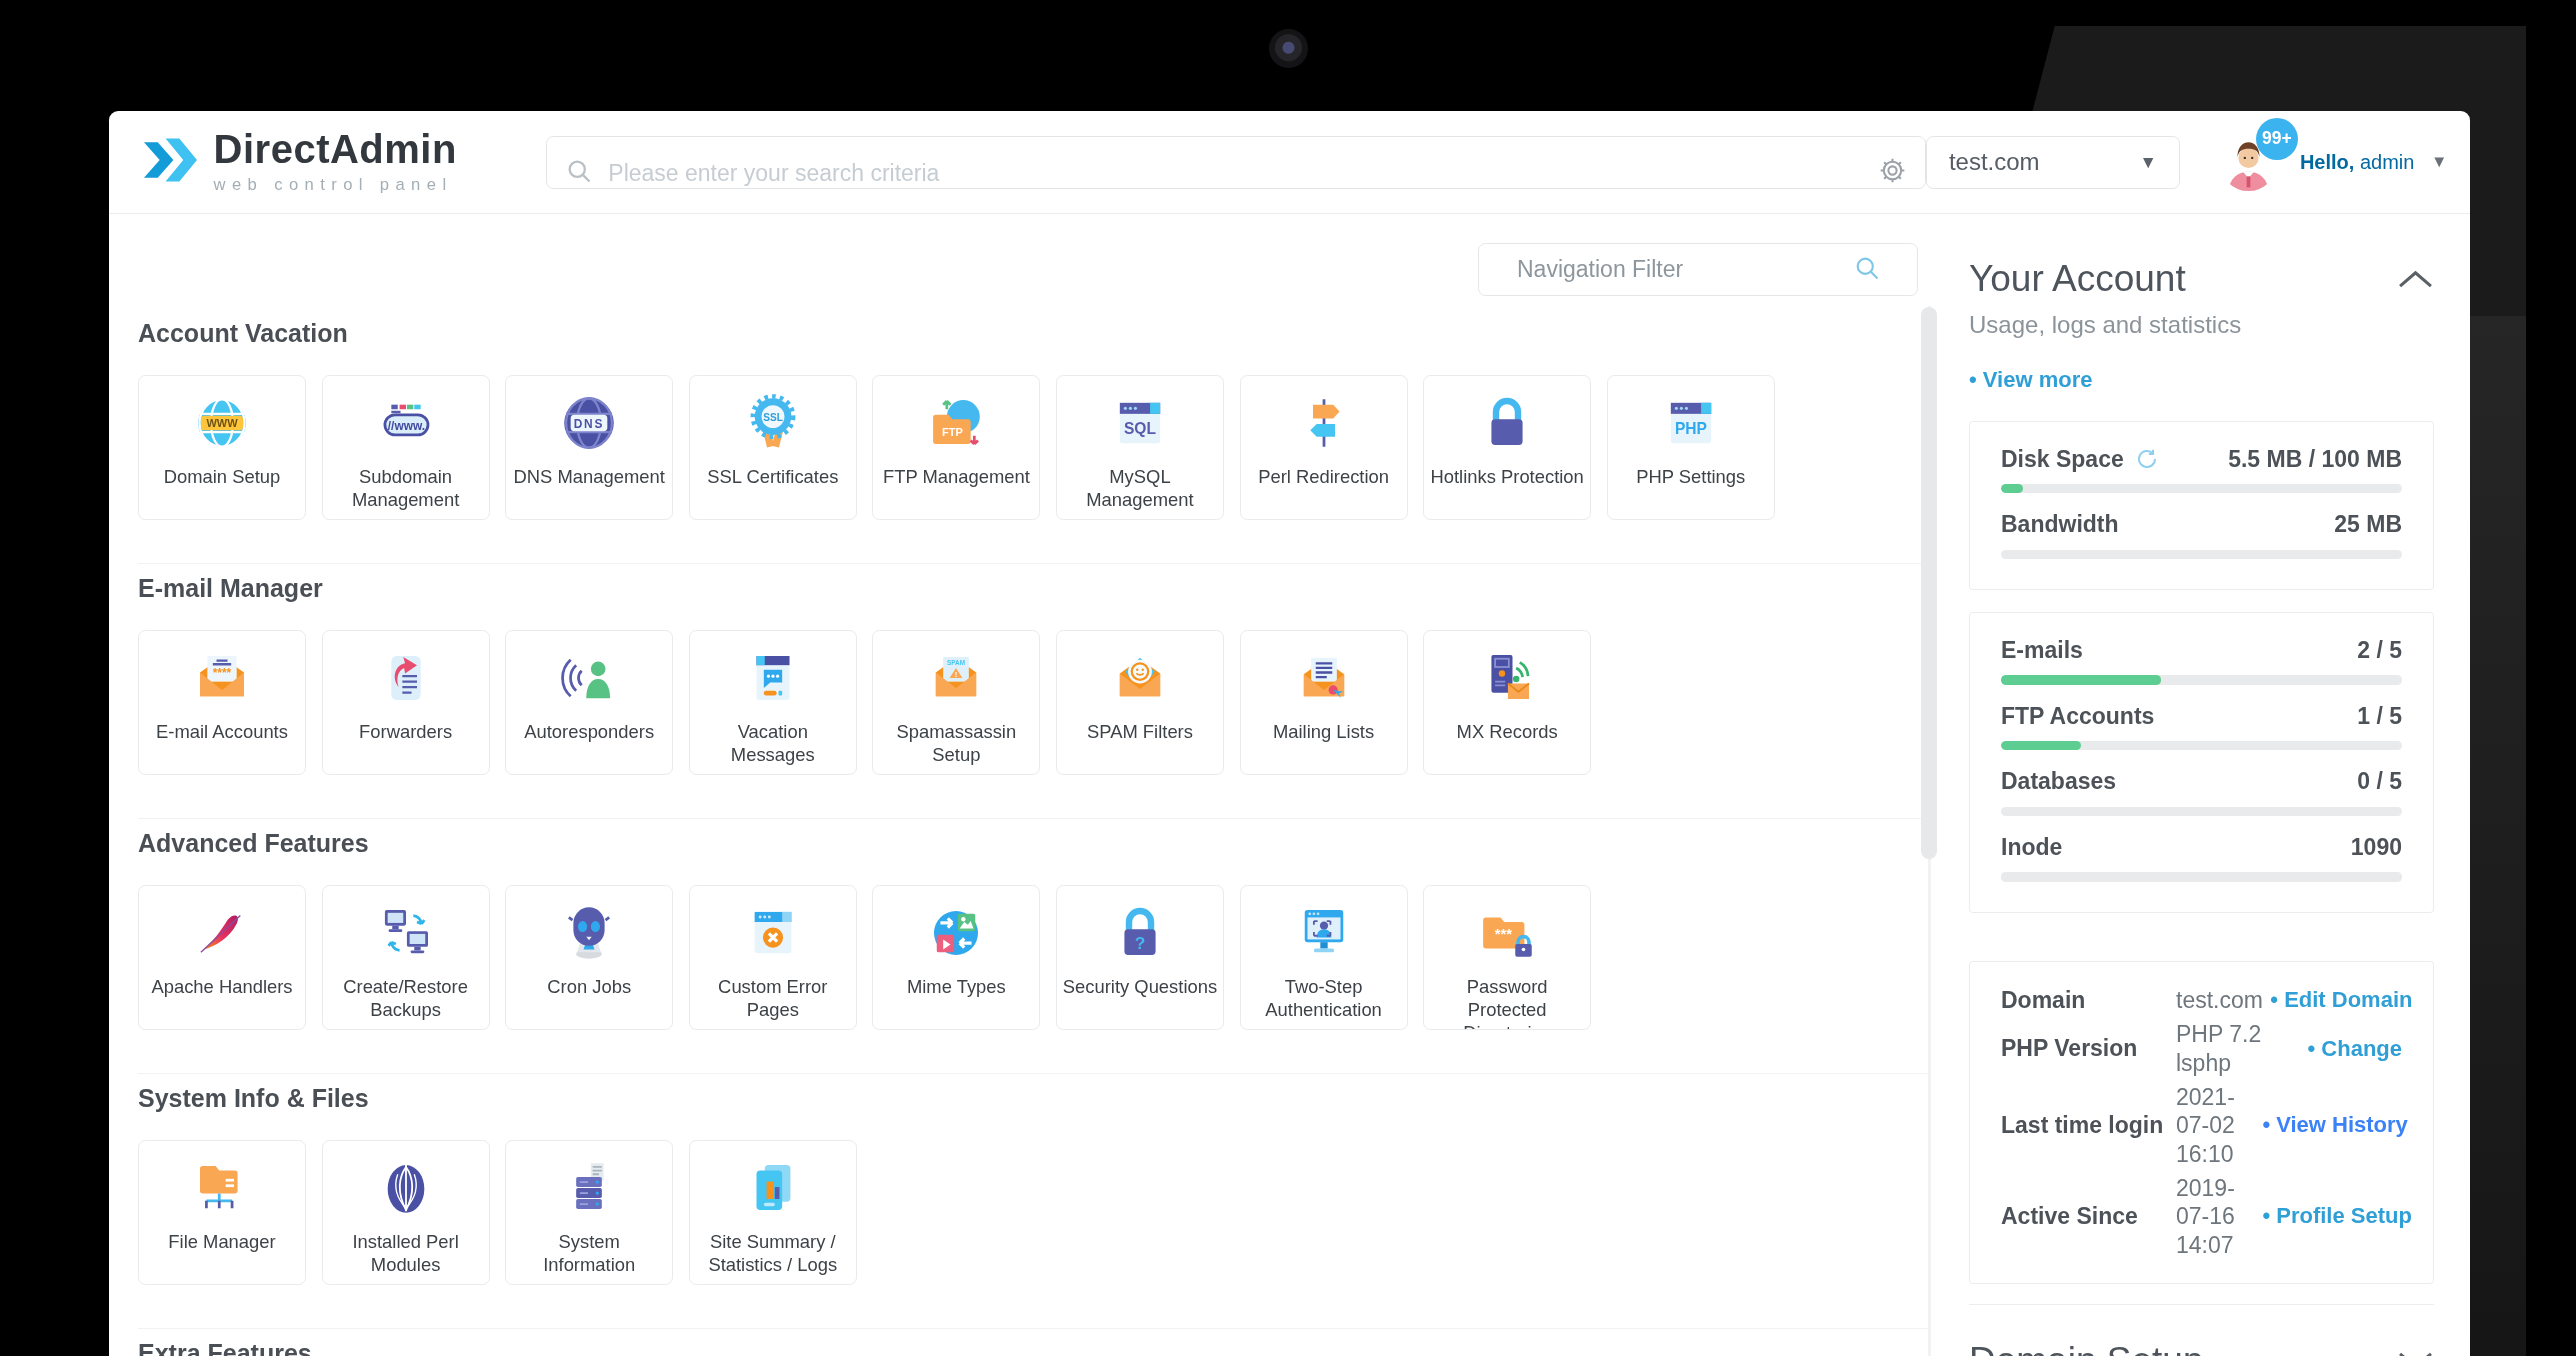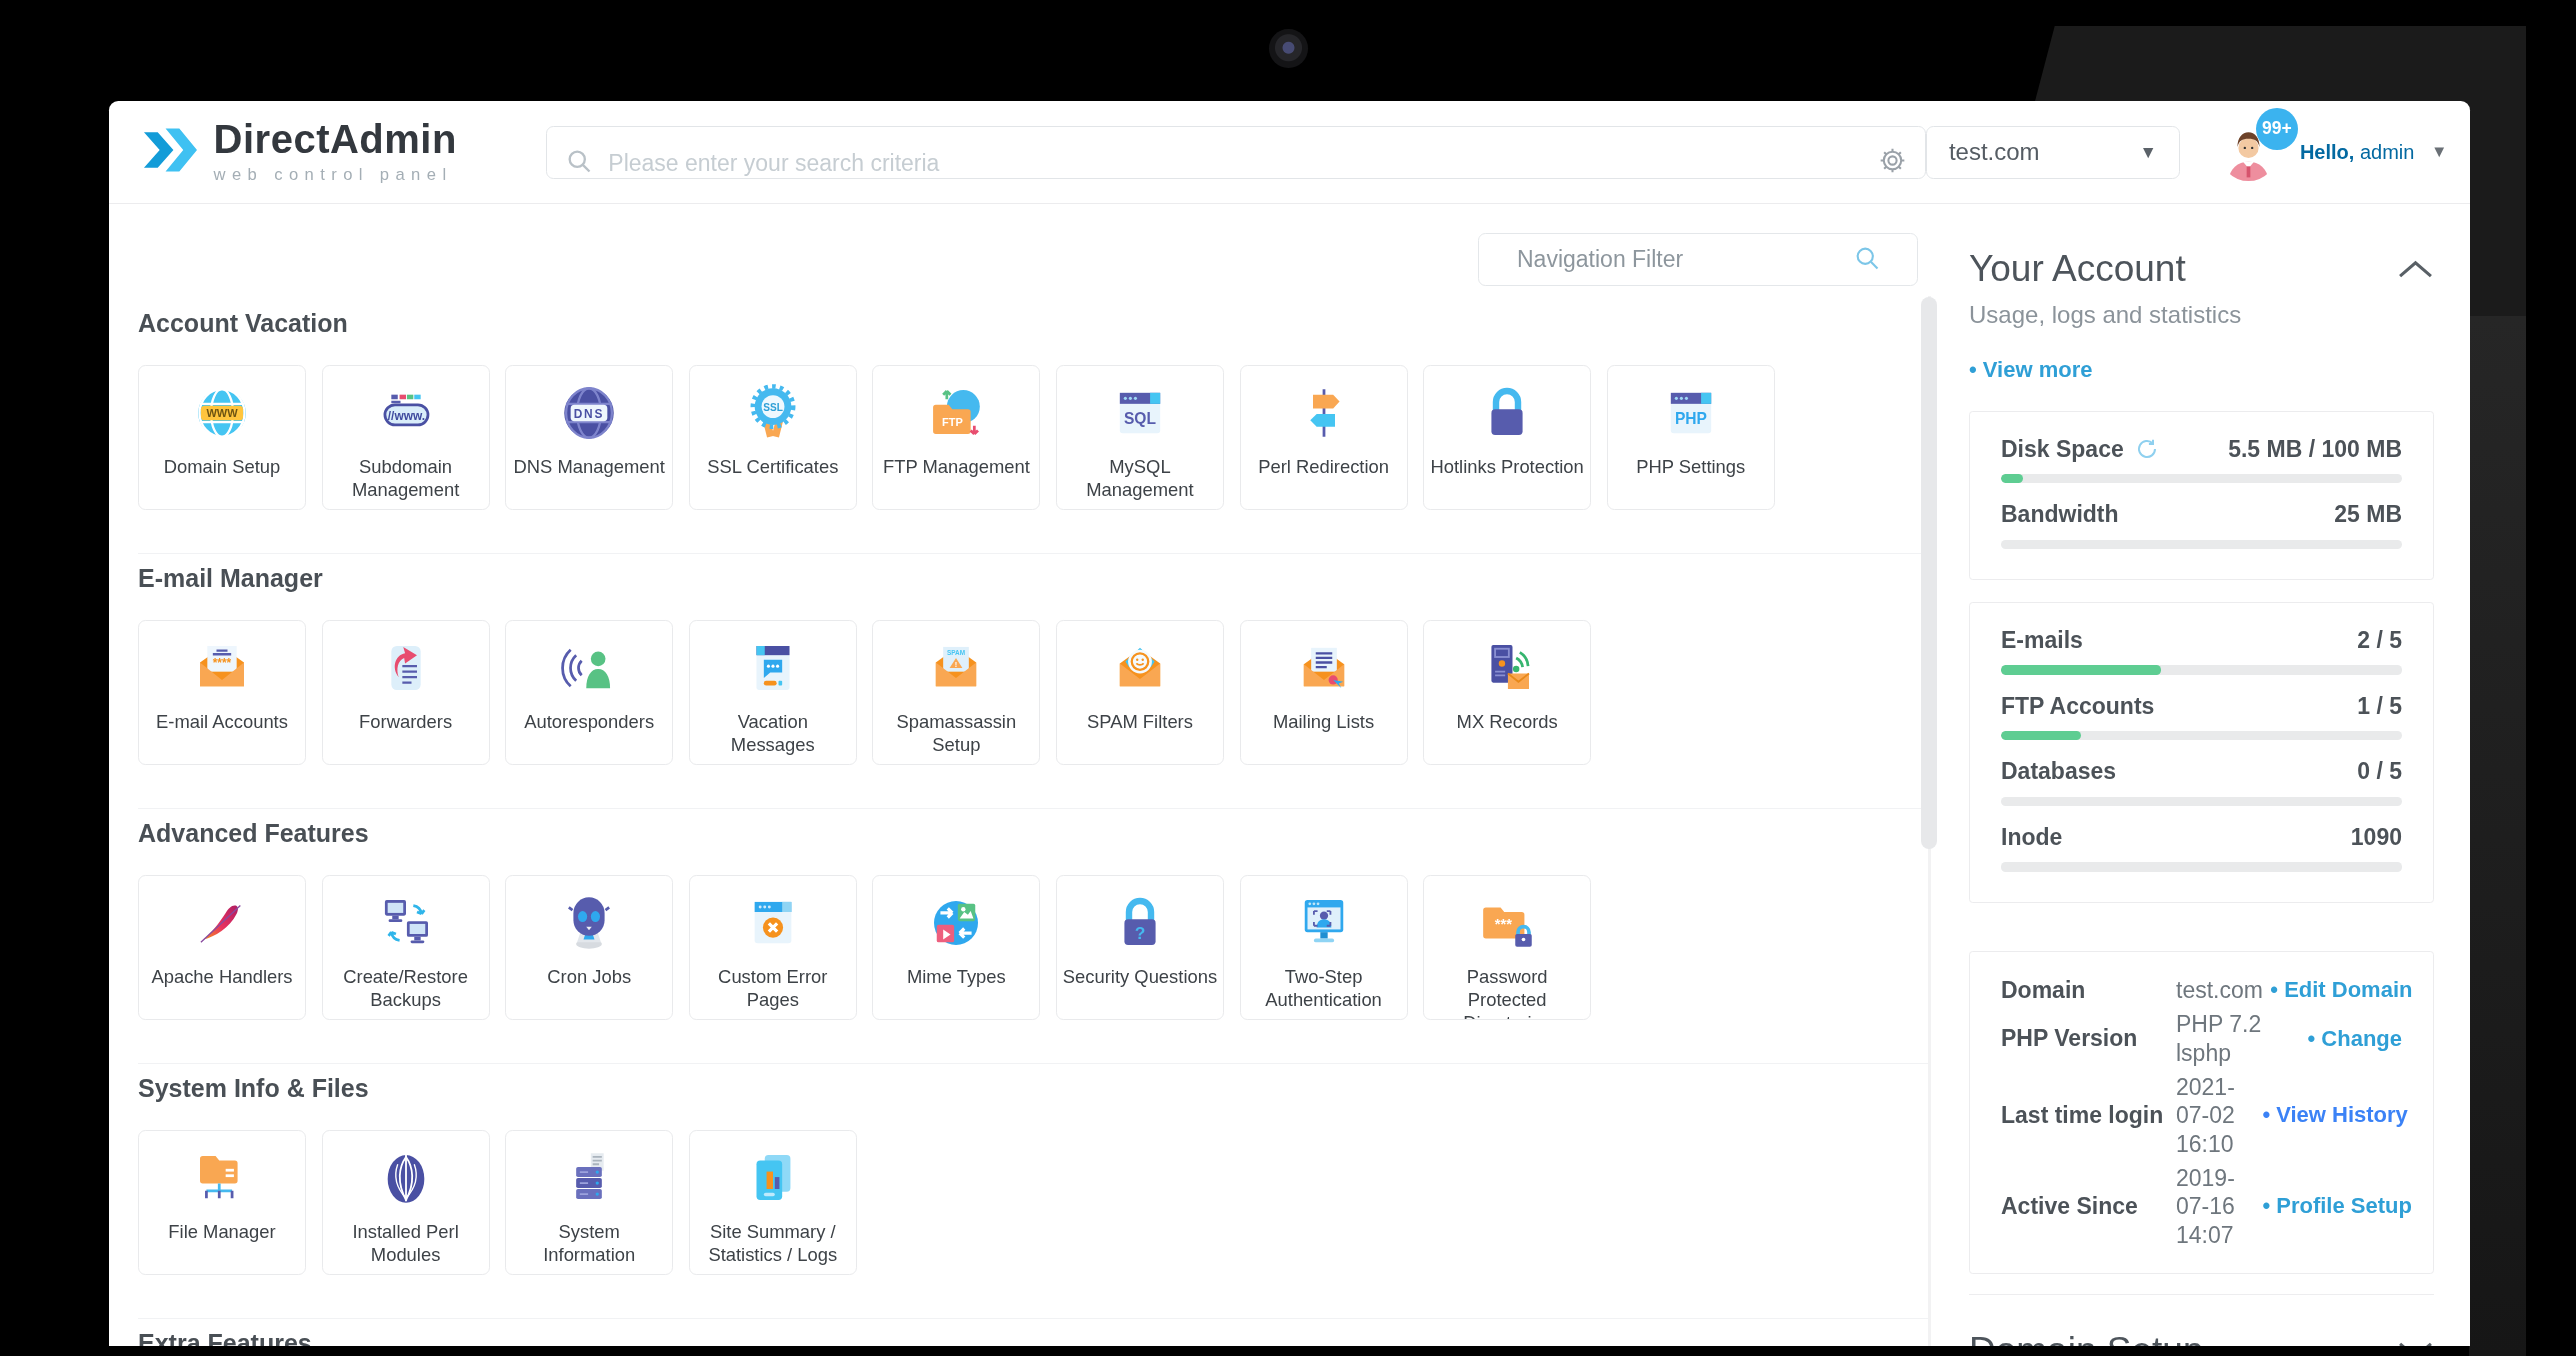--- a/index.html
+++ b/index.html
@@ -7,21 +7,21 @@
   svg{font-family:"Liberation Sans",sans-serif;}
 
   
   .bezel-diag{position:absolute;left:1978px;top:26px;width:548px;height:293px;background:#1b1b1b;
     clip-path:polygon(14% 0,100% 0,100% 100%,0 100%);}
   .bezel-strip{position:absolute;left:2469px;top:316px;width:57px;height:1040px;background:linear-gradient(#262626,#161616);}
   .camera{position:absolute;left:1269px;top:28.5px;width:39px;height:39px;border-radius:50%;
     background:radial-gradient(circle at 50% 48%, #474b74 0 5.5px, #26262a 6.4px 13px, #141416 14px);}
 
   
-  .panel{position:absolute;left:109px;top:101px;width:2361px;height:1245px;background:#fff;
+  .panel{position:absolute;left:109px;top:111px;width:2361px;height:1245px;background:#fff;
     border-radius:9.2px 9.2px 0 0;overflow:hidden;}
 
   
   .header{height:103px;display:flex;align-items:center;padding:0 33px;box-sizing:border-box;border-bottom:0.9px solid #ececee;}
   .logo{display:flex;align-items:center;gap:16.6px;flex:none;}
   .logo-text{display:flex;flex-direction:column;}
   .logo-title{font-size:40px;font-weight:bold;color:#33383e;line-height:1;letter-spacing:0.5px;}
   .logo-sub{font-size:16.6px;color:#a4aeb5;letter-spacing:6.4px;margin-top:6.4px;}
   .search-box{width:1380px;height:53px;margin-left:89px;border:0.9px solid #e2e5e8;border-radius:7.4px;
     display:flex;align-items:flex-end;padding:0 18.4px;box-sizing:border-box;flex:none;}

